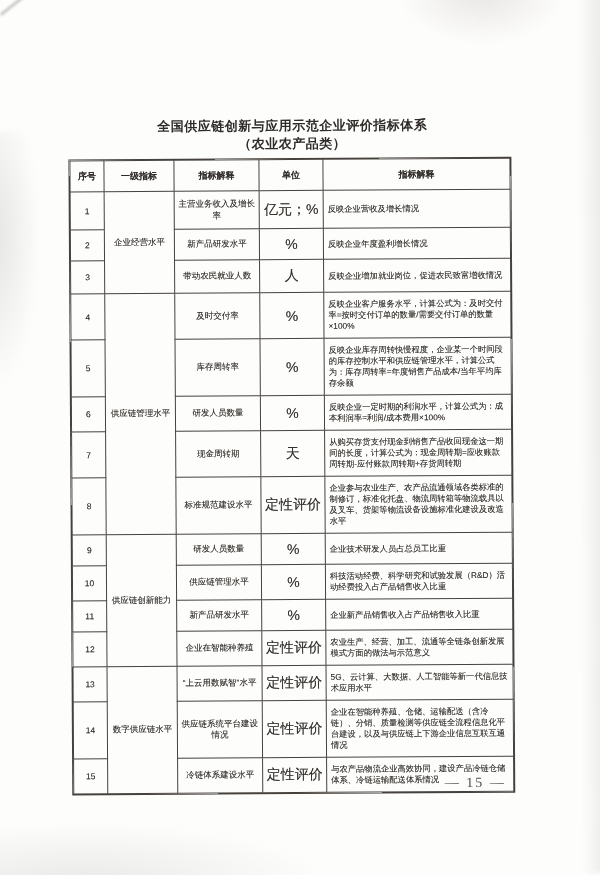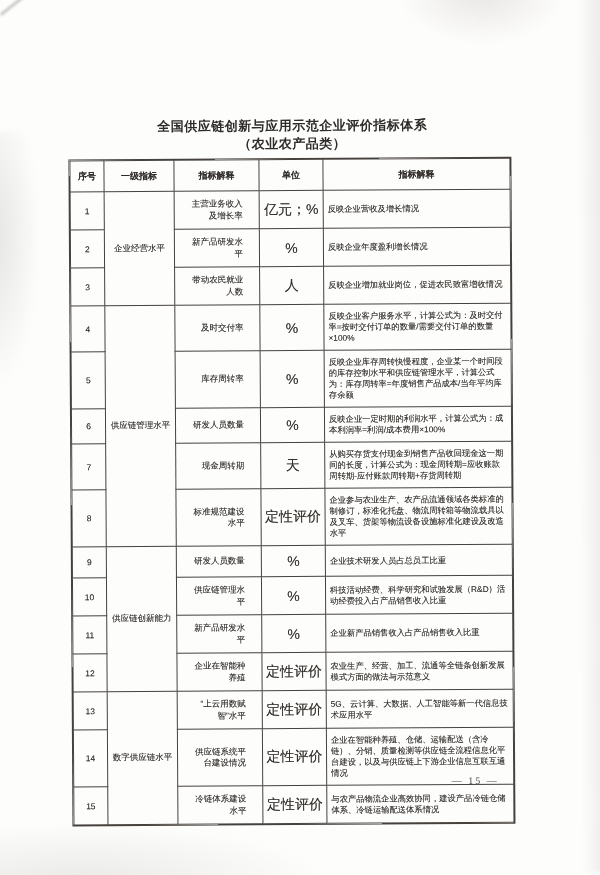--- a/index.html
+++ b/index.html
@@ -88,30 +88,30 @@
   .indicator-table th {
     font-size: 9px;
     font-weight: bold;
     text-align: center;
     height: 26px;
     padding: 2px;
     color: #2e2b28;
   }
   td.c-no   { text-align: center; font-size: 8.5px; }
   td.c-l1   { text-align: center; font-size: 8.5px; white-space: nowrap; padding: 2px 1px; font-weight: normal; }
-  td.c-l2   { text-align: right; font-size: 8.5px; line-height: 11.5px; padding: 7px 16px; }
+  td.c-l2   { text-align: center; font-size: 8.5px; line-height: 11.5px; padding: 7px 2px; }
   td.c-unit { text-align: center; font-size: 14px; }
   td.c-exp  { text-align: left;  font-size: 8.3px; line-height: 11px; padding: 6px 4px; }
   .page-number {
     position: absolute;
     left: 408px;
     top: 776px;
     width: 130px;
     text-align: center;
-    font-size: 10px;
+    font-size: 14px;
     letter-spacing: 2px;
     color: #4c4a48;
     font-family: "Liberation Serif", "DejaVu Serif", serif;
   }
 </style>
 </head>
 <body>
 
 <div class="sheet">
   <div class="artifact a-fold"></div>

